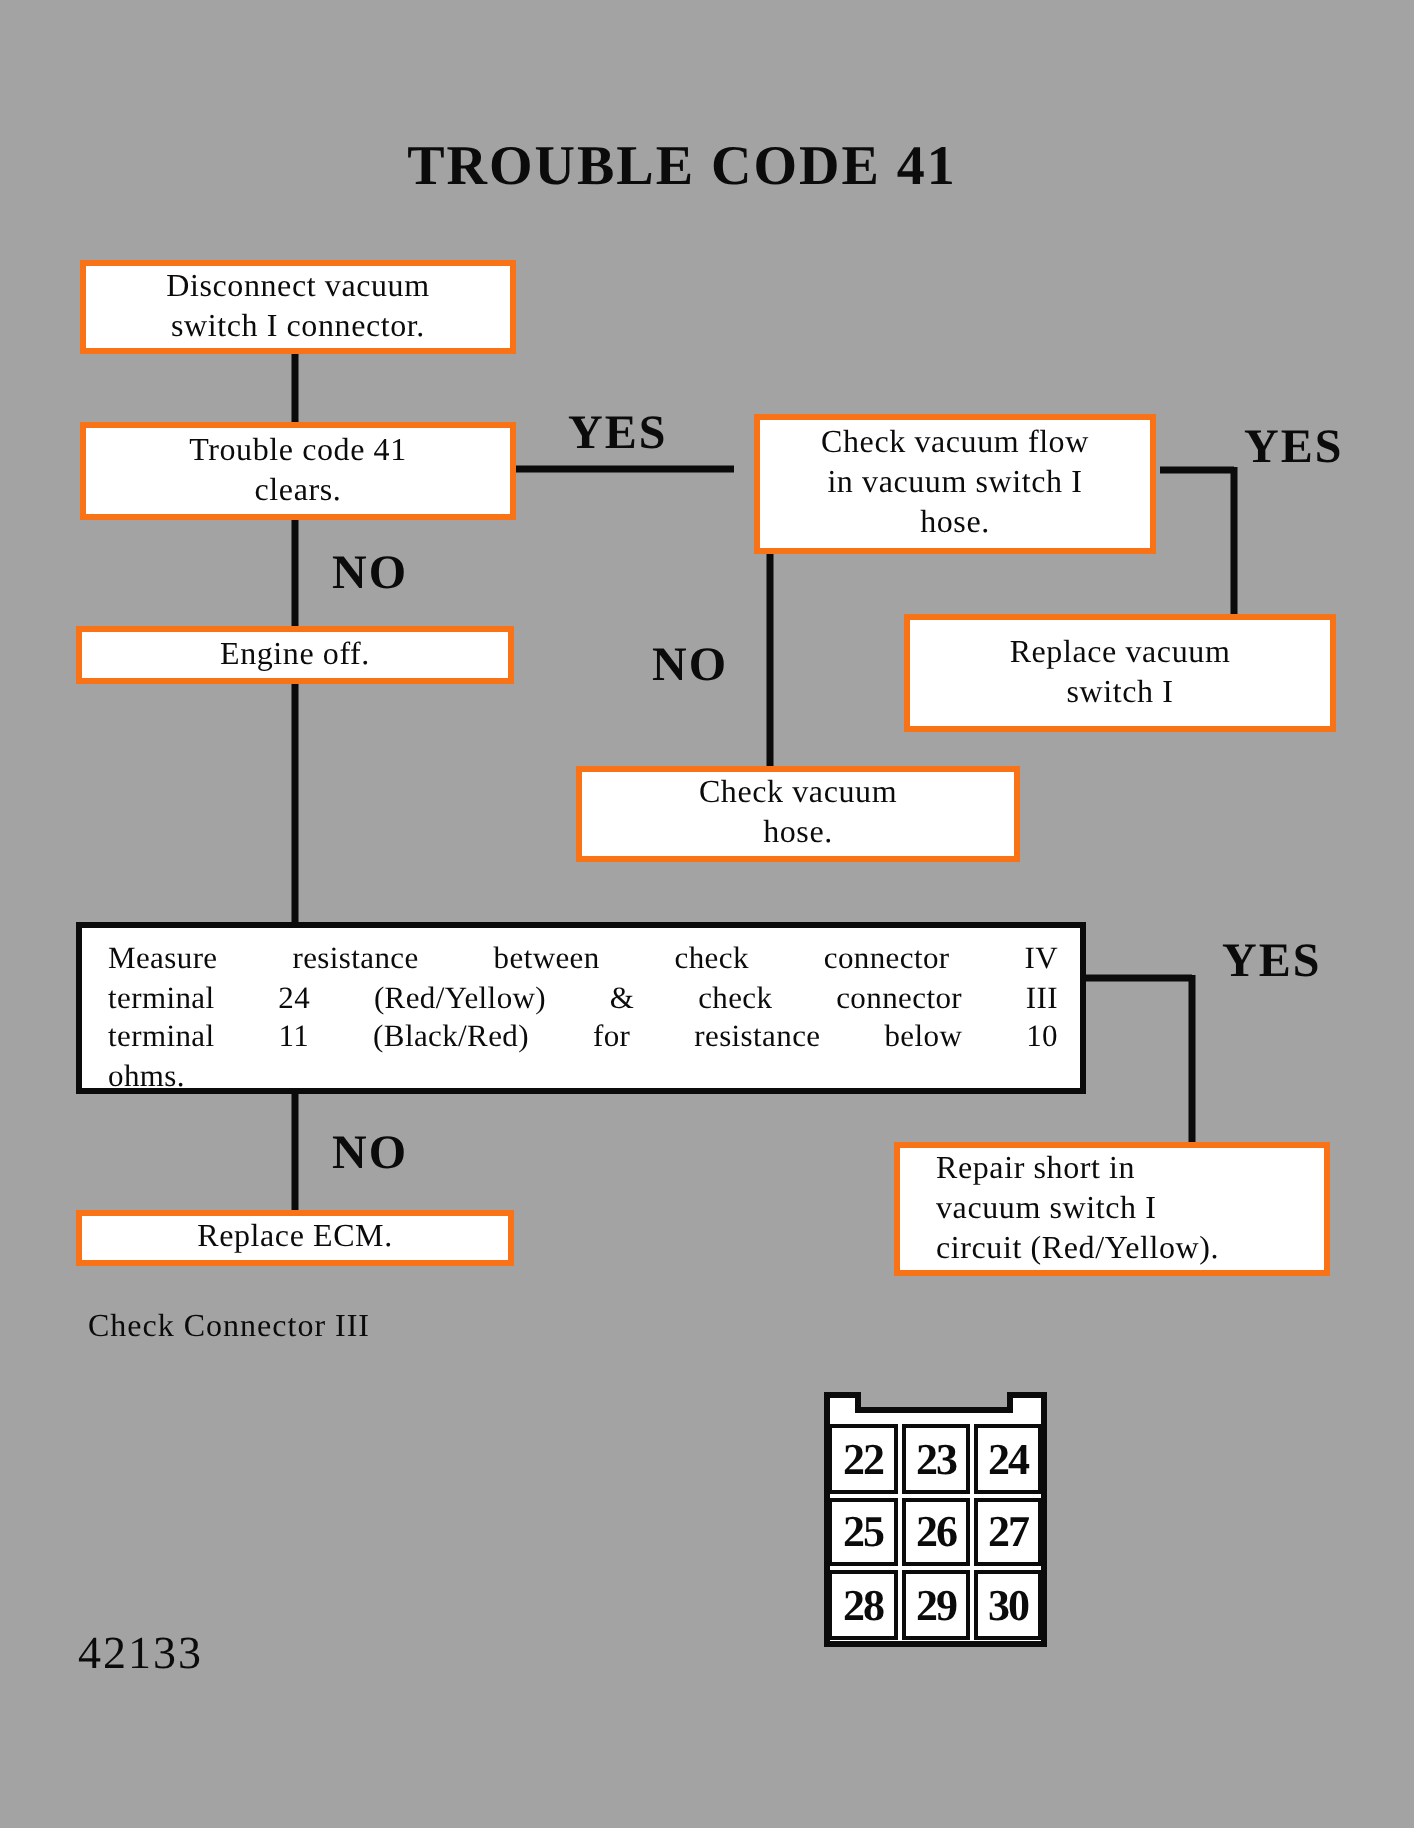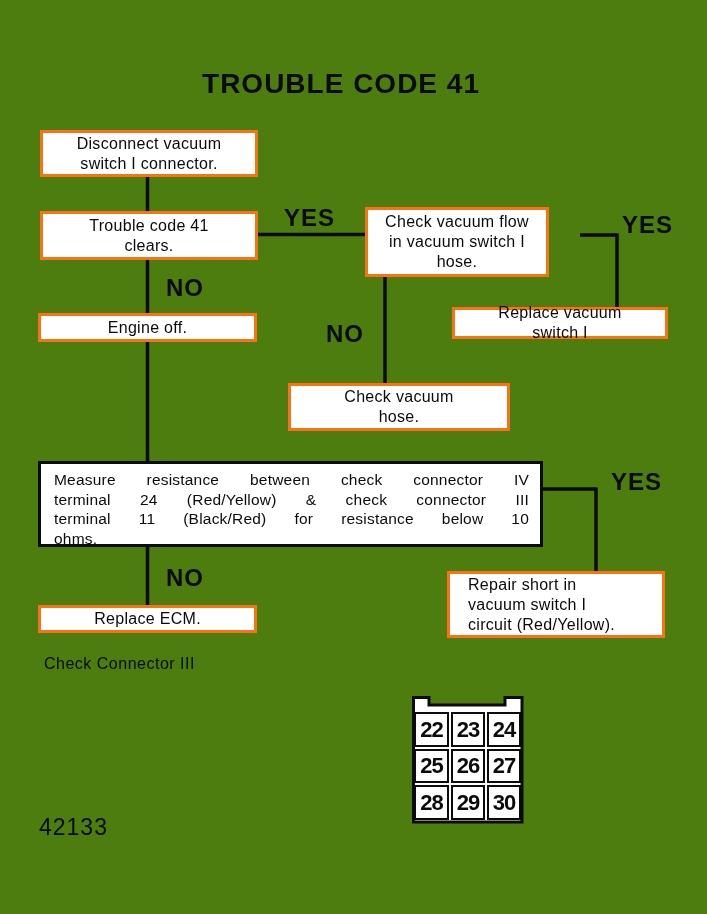--- a/index.html
+++ b/index.html
@@ -1,21 +1,21 @@
 <!DOCTYPE html>
 <html><head>
 <meta charset="utf-8">
 <style>
   html, body { margin: 0; padding: 0; background: #ffffff; }
   .page {
     position: relative;
     width: 707px;
     height: 914px;
-    background: #4d7c0f;
-    font-family: Liberation Sans, sans-serif;
+    background: #a3a3a3;
+    font-family: Liberation Serif, serif;
     color: #0b0b0b;
     overflow: hidden;
   }
   .wires {
     position: absolute;
     left: 0; top: 0;
     width: 707px; height: 914px;
   }
   .title {
     position: absolute;
@@ -120,27 +120,27 @@
   <div class="fbox" style="left:40px; top:130px; width:218px; height:47px;">
     <span>Disconnect vacuum
 switch I connector.</span>
   </div>
 
   <div class="fbox" style="left:40px; top:211px; width:218px; height:49px;">
     <span>Trouble code 41
 clears.</span>
   </div>
 
-  <div class="fbox" style="left:365px; top:207px; width:184px; height:70px; border-width:3.5px;">
+  <div class="fbox" style="left:377px; top:207px; width:201px; height:70px; border-width:3.5px;">
     <span>Check vacuum flow
 in vacuum switch I
 hose.</span>
   </div>
 
-  <div class="fbox" style="left:452px; top:307px; width:216px; height:32px;">
+  <div class="fbox" style="left:452px; top:307px; width:216px; height:59px;">
     <span>Replace vacuum
 switch I</span>
   </div>
 
   <div class="fbox" style="left:38px; top:313px; width:219px; height:29px;">
     <span>Engine off.</span>
   </div>
 
   <div class="fbox" style="left:288px; top:383px; width:222px; height:48px;">
     <span>Check vacuum

